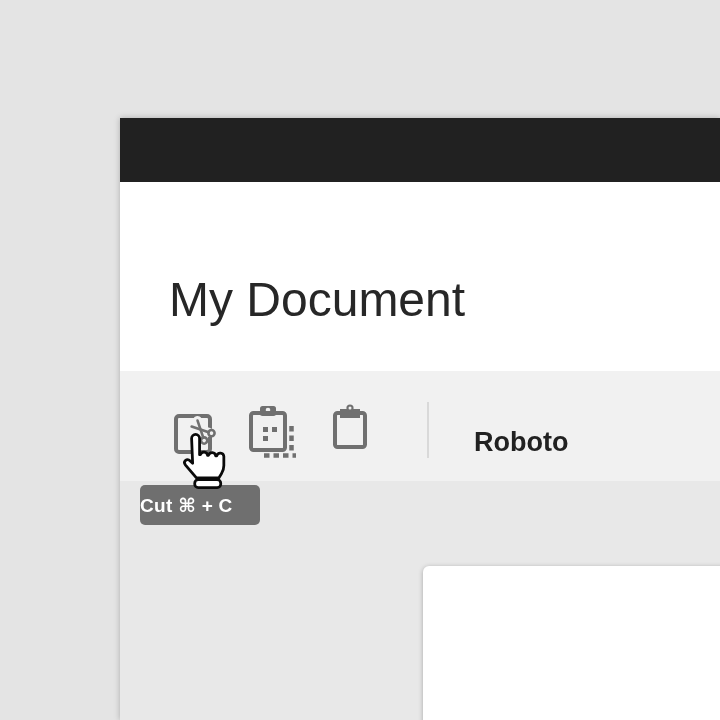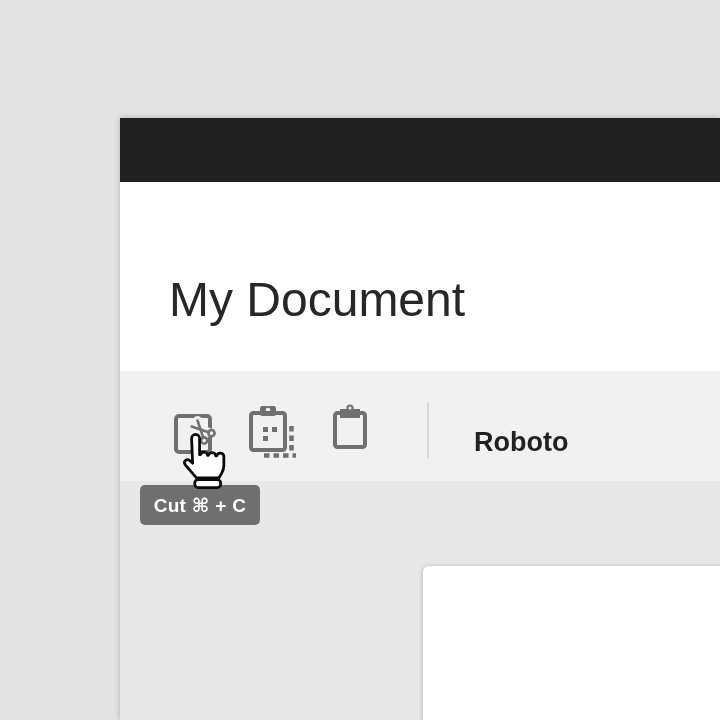--- a/index.html
+++ b/index.html
@@ -123,21 +123,21 @@
   .tooltip {
     position: absolute;
     left: 20px;
     top: 367px;
     width: 120px;
     height: 40px;
     background: #6f6f6f;
     border-radius: 5px;
     display: flex;
     align-items: center;
-    justify-content: center;
+    justify-content: flex-start;
     z-index: 5;
   }
   .tooltip-label {
     color: #ffffff;
     font-size: 19px;
     font-weight: 700;
     letter-spacing: 0.3px;
     white-space: nowrap;
   }
   .cursor {

